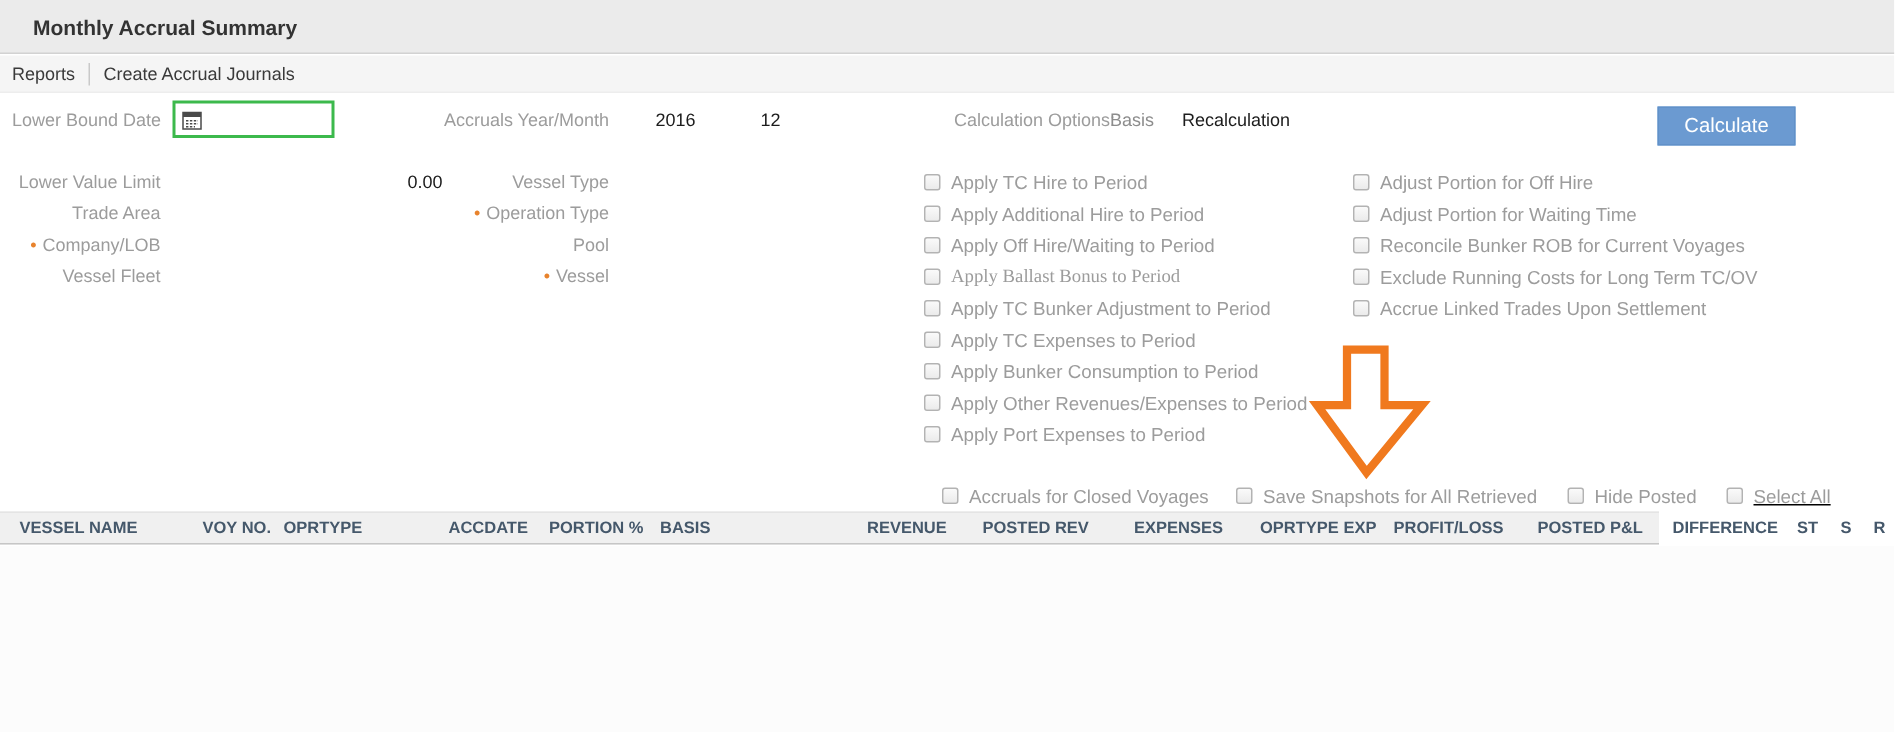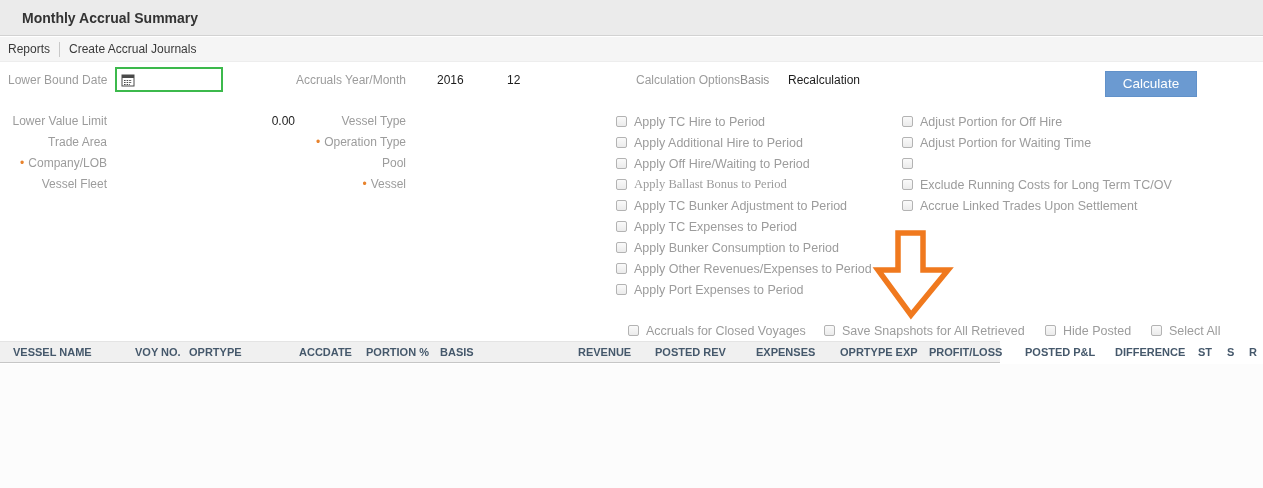--- a/index.html
+++ b/index.html
@@ -42,21 +42,21 @@
         background:linear-gradient(#fafafa,#ebebeb); flex:0 0 auto; cursor:pointer; }
   .cbl { font-size:12.5px; color:#9c9c9c; margin-left:7px; cursor:default; }
 
   .req-dot { color:#e8832d; font-size:12px; margin-right:4px; }
   .req-dot::before { content:"\2022"; }
 
   
   .arrow-anno { position:absolute; left:868px; top:226px; width:90px; height:95px; pointer-events:none; }
 
   
-  .grid-head { position:absolute; left:0; top:341px; width:1000px; height:22px;
+  .grid-head { position:absolute; left:0; top:341px; width:1106px; height:22px;
                background:#f0f0f0; border-top:1px solid #e4e4e4; border-bottom:1px solid #c6c6c6; }
   .col { position:absolute; top:0; line-height:20px; font-size:11px; font-weight:bold;
          color:#45586b; white-space:nowrap; cursor:pointer; }
   .grid-body { position:absolute; left:0; top:364px; width:1263px; height:124px; background:#fcfcfc; }
 </style>
 </head>
 <body>
 
 <div id="app">
 
@@ -143,20 +143,21 @@
   <div class="cbrow" style="left:902px; top:111px;">
       <span class="cb"></span>
       <span class="cbl">Adjust Portion for Off Hire</span>
     </div>
   <div class="cbrow" style="left:902px; top:132px;">
       <span class="cb"></span>
       <span class="cbl">Adjust Portion for Waiting Time</span>
     </div>
   <div class="cbrow" style="left:902px; top:153px;">
       <span class="cb"></span>
+      <span class="cbl">Reconcile Bunker ROB for Current Voyages</span>
     </div>
   <div class="cbrow" style="left:902px; top:174px;">
       <span class="cb"></span>
       <span class="cbl">Exclude Running Costs for Long Term TC/OV</span>
     </div>
   <div class="cbrow" style="left:902px; top:195px;">
       <span class="cb"></span>
       <span class="cbl">Accrue Linked Trades Upon Settlement</span>
     </div>
 
@@ -169,21 +170,21 @@
       <span class="cbl">Accruals for Closed Voyages</span>
     </div>
   <div class="cbrow" style="left:824px; top:320px;">
       <span class="cb"></span>
       <span class="cbl">Save Snapshots for All Retrieved</span>
     </div>
   <div class="cbrow" style="left:1045px; top:320px;">
       <span class="cb"></span>
       <span class="cbl">Hide Posted</span>
     </div>
-  <div class="cbrow" style="left:1151px; top:320px;">
+  <div class="cbrow" style="left:1151px; top:320px;text-decoration:underline;">
       <span class="cb"></span>
       <span class="cbl">Select All</span>
     </div>
 
   <div class="grid-head">
     <span class="col" style="left:13px;">VESSEL NAME</span>
     <span class="col" style="left:135px;">VOY NO.</span>
     <span class="col" style="left:189px;">OPRTYPE</span>
     <span class="col" style="left:299px;">ACCDATE</span>
     <span class="col" style="left:366px;">PORTION %</span>

